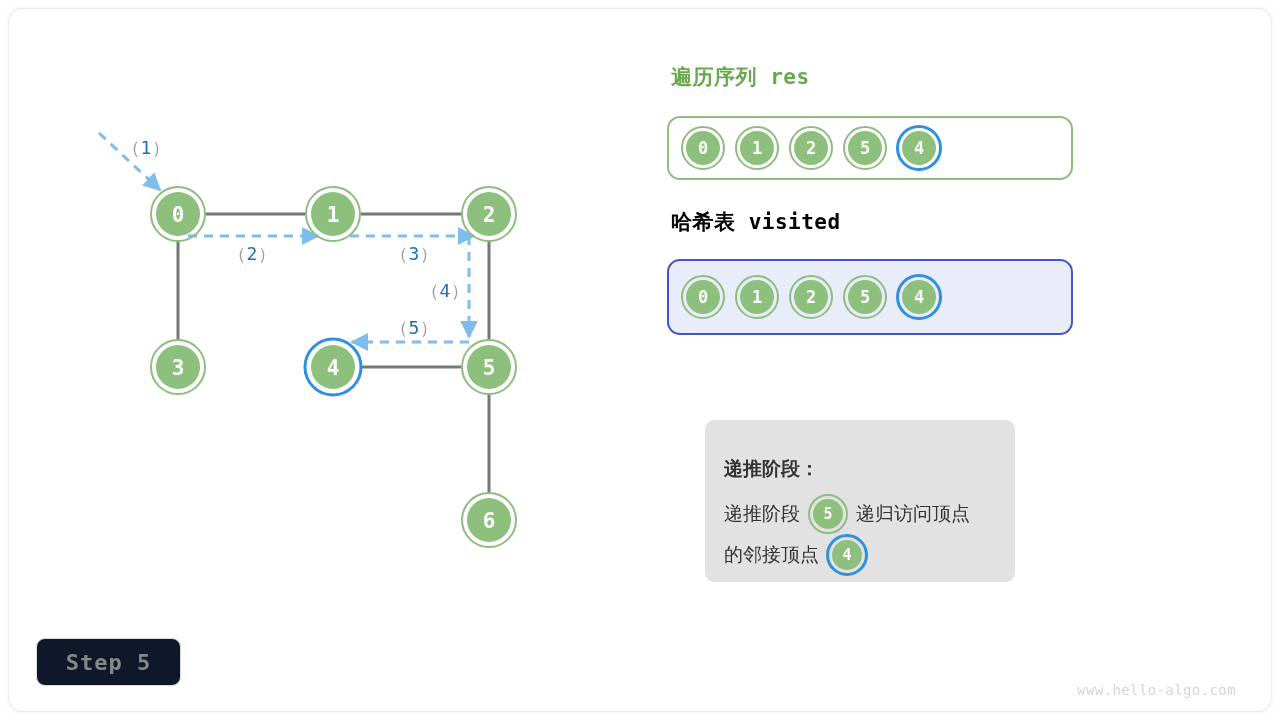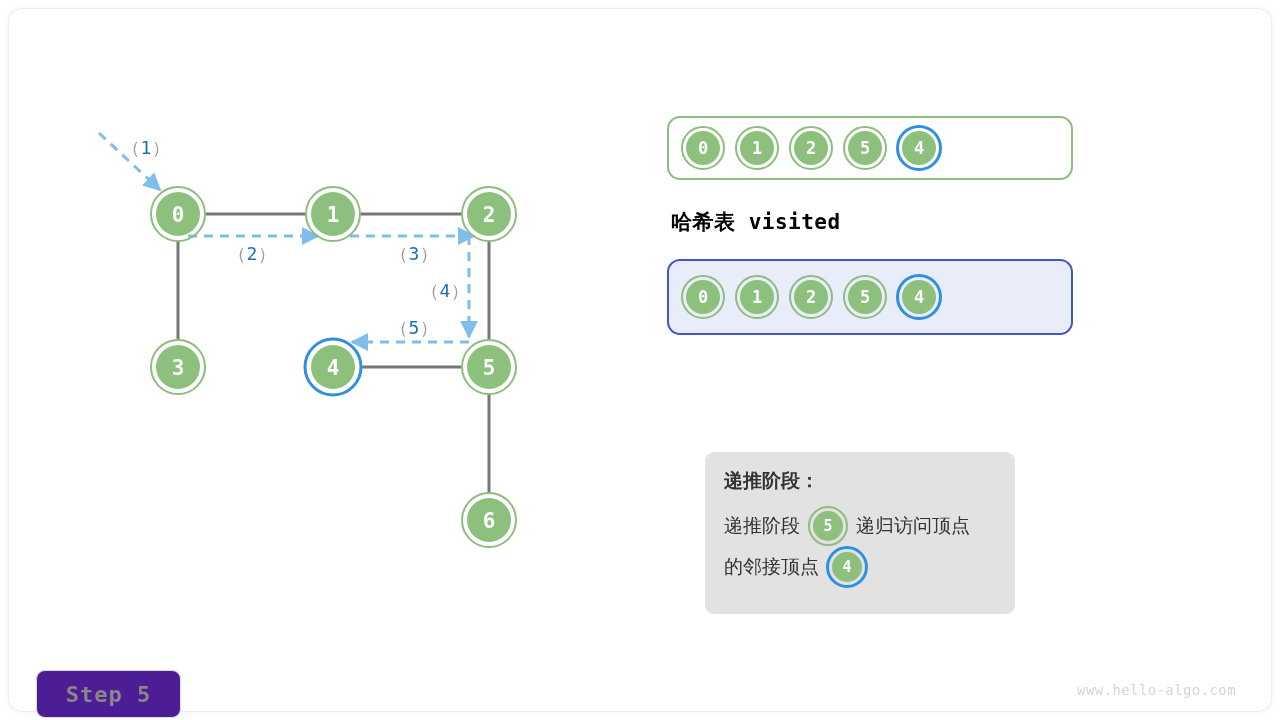--- a/index.html
+++ b/index.html
@@ -101,53 +101,51 @@
   .seq-node { width: 34px; height: 34px; font-size: 17px; margin-right: 20px; }
 
   
   #explain {
     position: absolute;
     left: 705px; top: 420px;
     width: 310px; height: 162px;
     background: #e2e2e2;
     border-radius: 9px;
     box-sizing: border-box;
-    padding: 16px 0 0 19px;
-    margin-top: 32px;
+    padding: 36px 0 0 19px;
   }
   .ex-line {
     display: flex;
     align-items: center;
     color: #333333;
     font-size: 19px;
     font-family: "DejaVu Sans", "Liberation Sans", sans-serif;
     margin-bottom: 11px;
     white-space: nowrap;
   }
   .ex-line.head { font-weight: bold; font-size: 19px; margin-bottom: 17px; }
   .ex-node { width: 30px; height: 30px; font-size: 15px; margin: 0 13px; }
 
   
   #step {
     position: absolute;
     left: 36px; top: 638px;
     width: 145px; height: 48px;
     border: 1px solid #dcdcdc;
     border-radius: 9px;
-    background: #4c1d95;
+    background: #0f172a;
     box-sizing: border-box;
     display: flex;
     align-items: center;
     justify-content: center;
     color: #888888;
     font-family: "DejaVu Sans Mono", "Liberation Mono", monospace;
     font-weight: bold;
     font-size: 22px;
     letter-spacing: 1px;
-    margin-top: 32px;
   }
 
   
   #watermark {
     position: absolute;
     right: 44px; bottom: 22px;
     color: #d5d5d5;
     font-family: "DejaVu Sans Mono", "Liberation Mono", monospace;
     font-size: 14px;
     letter-spacing: 0.4px;
@@ -266,20 +264,21 @@
         <text class="gnode-text" x="489" y="368">5</text>
       </g>
       <g>
         <circle cx="489" cy="520" r="27" fill="none" stroke="#8fbc7f" stroke-width="2"></circle>
         <circle cx="489" cy="520" r="22" fill="#8cc07c"></circle>
         <text class="gnode-text" x="489" y="521">6</text>
       </g>
     </g>
   </svg>
 
+  <div class="panel-title" id="res-title">遍历序列 res</div>
   <div class="seq-box" id="res-box">
     <div class="node seq-node">
         <span>0</span>
       </div>
     <div class="node seq-node">
         <span>1</span>
       </div>
     <div class="node seq-node">
         <span>2</span>
       </div>

